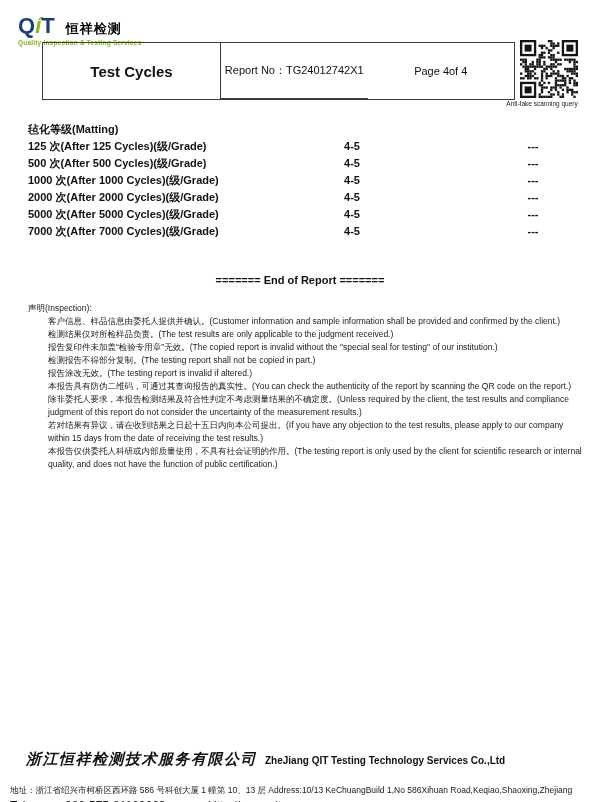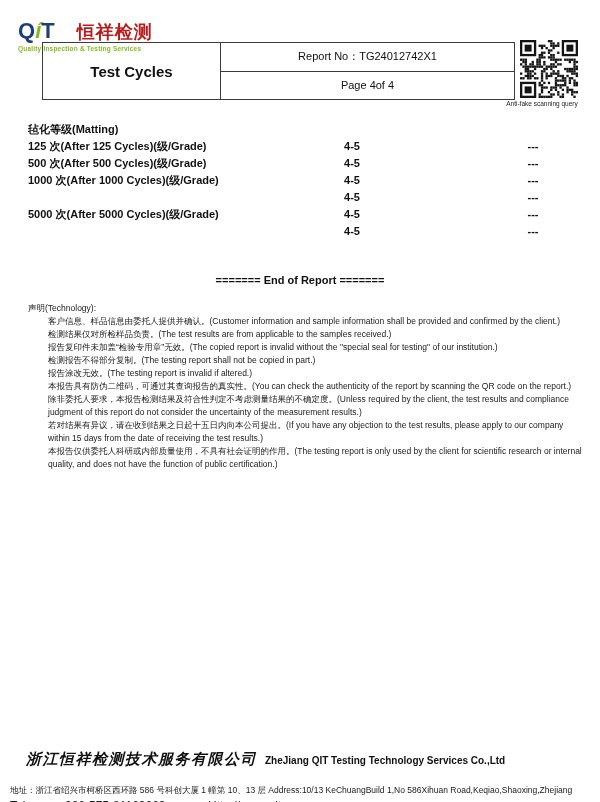--- a/index.html
+++ b/index.html
@@ -5,37 +5,37 @@
   html,body { margin:0; padding:0; }
   body {
     width:600px; height:802px; position:relative;
     background:#ffffff; color:#1a1a1a;
     font-family:"Liberation Sans", sans-serif;
     overflow:hidden;
   }
 
   
   .logo { position:absolute; left:18px; top:4px; }
-  .logo-line1 { display:flex; align-items:baseline; gap:22px; }
+  .logo-line1 { display:flex; align-items:baseline; gap:11px; }
   .logo-qit { font-size:22px; font-weight:bold; color:#1c3e7a; letter-spacing:0; line-height:24px; }
   .logo-qit .accent { color:#85b91e; font-style:italic; }
-  .logo-cn { font-size:18px; font-weight:bold; color:#b91c1c; letter-spacing:1px;margin-top:16px; }
+  .logo-cn { font-size:13px; font-weight:bold; color:#000000; letter-spacing:1px;margin-top:16px; }
   .logo-tagline { font-size:6.5px; font-weight:bold; color:#85b91e; margin-top:1px; letter-spacing:0.2px; }
 
   
   .header-table {
     position:absolute; left:42px; top:42px; width:473px; height:58px;
     border:1.5px solid #3c3c3c; box-sizing:border-box; display:flex;
   }
   .ht-left {
     width:178px; border-right:1.5px solid #3c3c3c; box-sizing:border-box;
     display:flex; align-items:center; justify-content:center;
     font-size:15px; font-weight:bold; color:#111;
   }
-  .ht-right { flex:1; display:flex; flex-direction:column; }
+  .ht-right { flex:1; display:flex; flex-direction:row; }
   .ht-row { flex:1; display:flex; align-items:center; justify-content:center; font-size:11px; color:#111; }
   .ht-row-top { border-bottom:1.5px solid #3c3c3c; box-sizing:border-box; }
 
   
   .qr-wrap { position:absolute; left:520px; top:40px; width:58px; height:58px; }
   .qr-caption { position:absolute; left:484px; top:100px; width:116px; text-align:center; font-size:6.5px; color:#222; }
 
   
   .results { position:absolute; left:0; top:121px; width:488px; font-size:11px; font-weight:600; color:#111; }
   .r-section { margin-left:28px; height:17px; line-height:17px; }
@@ -314,40 +314,42 @@
     <span class="r-label">500 次(After 500 Cycles)(级/Grade)</span>
     <span class="r-value">4-5</span>
     <span class="r-remark">---</span>
   </div>
   <div class="r-row">
     <span class="r-label">1000 次(After 1000 Cycles)(级/Grade)</span>
     <span class="r-value">4-5</span>
     <span class="r-remark">---</span>
   </div>
   <div class="r-row">
+    <span class="r-label">2000 次(After 2000 Cycles)(级/Grade)</span>
     <span class="r-value">4-5</span>
     <span class="r-remark">---</span>
   </div>
   <div class="r-row">
     <span class="r-label">5000 次(After 5000 Cycles)(级/Grade)</span>
     <span class="r-value">4-5</span>
     <span class="r-remark">---</span>
   </div>
   <div class="r-row">
+    <span class="r-label">7000 次(After 7000 Cycles)(级/Grade)</span>
     <span class="r-value">4-5</span>
     <span class="r-remark">---</span>
   </div>
 </div>
 
 <div class="eor">======= End of Report =======</div>
 
 <div class="declaration">
-  <div>声明(Technology):</div>
+  <div>声明(Inspection):</div>
   <div class="decl-item">客户信息、样品信息由委托人提供并确认。(Customer information and sample information shall be provided and confirmed by the client.)</div>
-  <div class="decl-item">检测结果仅对所检样品负责。(The test results are from applicable to the samples received.)</div>
+  <div class="decl-item">检测结果仅对所检样品负责。(The test results are only applicable to the judgment received.)</div>
   <div class="decl-item">报告复印件未加盖“检验专用章”无效。(The copied report is invalid without the "special seal for testing" of our institution.)</div>
   <div class="decl-item">检测报告不得部分复制。(The testing report shall not be copied in part.)</div>
   <div class="decl-item">报告涂改无效。(The testing report is invalid if altered.)</div>
   <div class="decl-item">本报告具有防伪二维码，可通过其查询报告的真实性。(You can check the authenticity of the report by scanning the QR code on the report.)</div>
   <div class="decl-item">除非委托人要求，本报告检测结果及符合性判定不考虑测量结果的不确定度。(Unless required by the client, the test results and compliance judgment of this report do not consider the uncertainty of the measurement results.)</div>
   <div class="decl-item">若对结果有异议，请在收到结果之日起十五日内向本公司提出。(If you have any objection to the test results, please apply to our company within 15 days from the date of receiving the test results.)</div>
   <div class="decl-item">本报告仅供委托人科研或内部质量使用，不具有社会证明的作用。(The testing report is only used by the client for scientific research or internal quality, and does not have the function of public certification.)</div>
 </div>
 
 <div class="footer">

